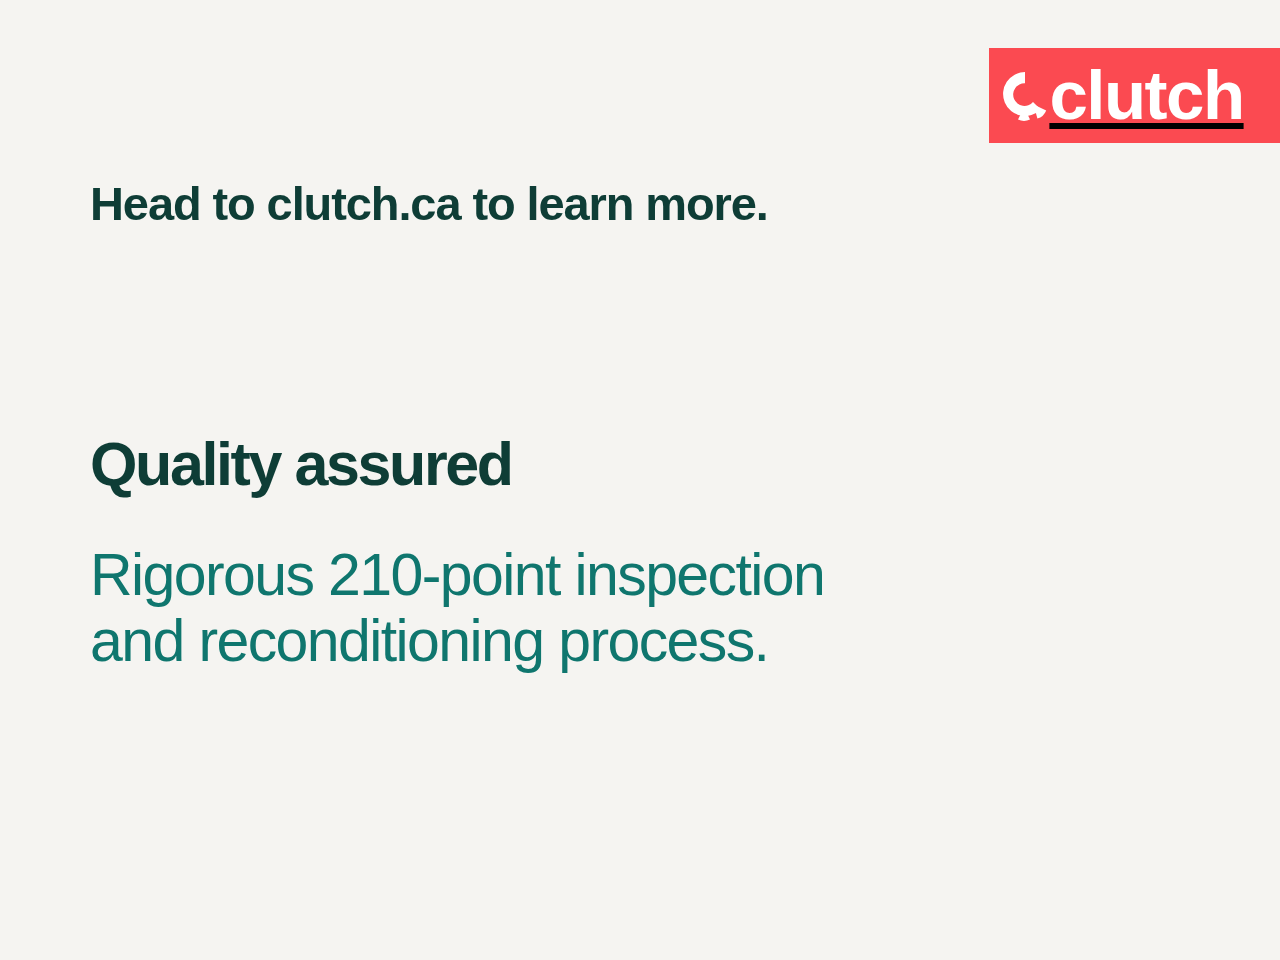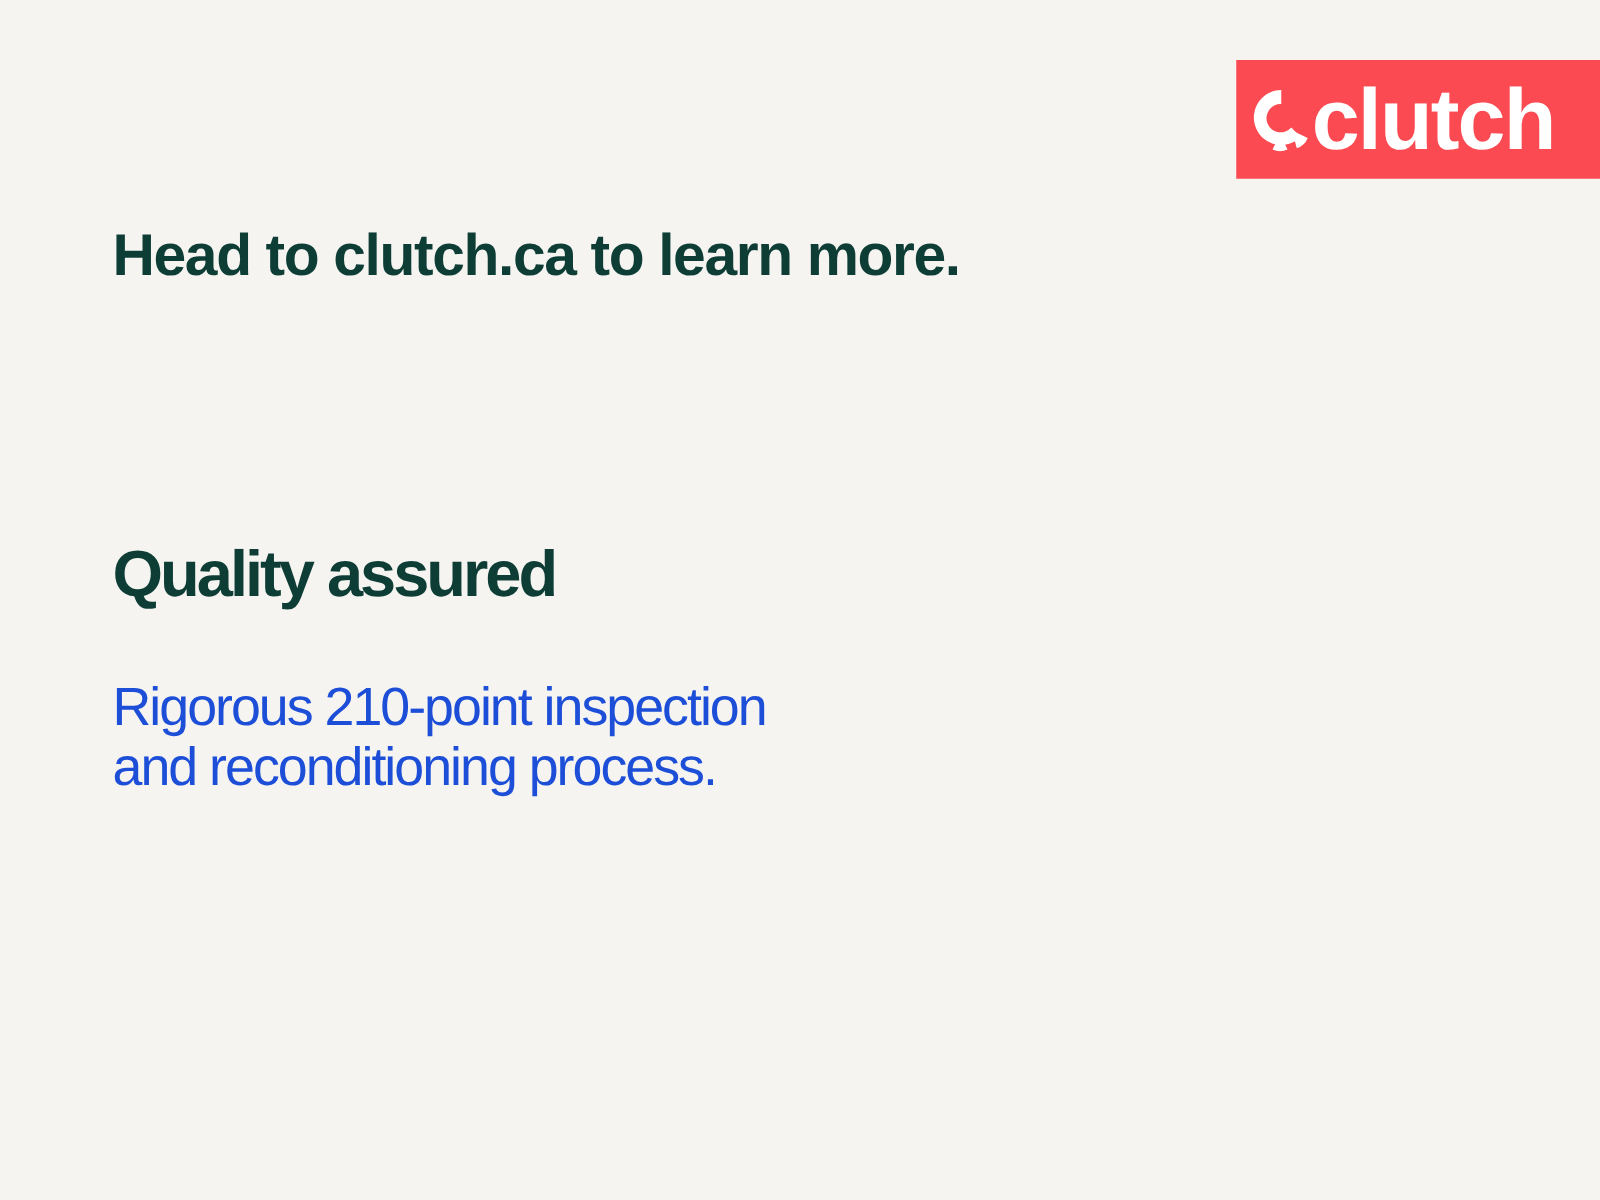--- a/index.html
+++ b/index.html
@@ -29,20 +29,21 @@
     top: 48px;
     left: 989px;
     width: 291px;           
     height: 95px;
     background: #FB4A51;
     display: flex;
     align-items: center;
     justify-content: center;
     box-sizing: border-box;
     padding-right: 23px;
+    text-decoration: underline;
   }
 
   .logo-wordmark {
     display: flex;
     align-items: center;
     gap: 0px;
   }
 
   .logo-c-mark {
     display: block;
@@ -71,35 +72,35 @@
     color: #0E3D36;
     letter-spacing: -1.1px;
     line-height: 1.1;
     white-space: nowrap;
   }
 
   .headline {
     position: absolute;
     left: 90px;
     top: 434px;
-    font-size: 52px;
+    font-size: 61px;
     font-weight: bold;
     color: #0E3D36;
     letter-spacing: -2.4px;
     line-height: 1.0;
     white-space: nowrap;
   }
 
   .subcopy {
     position: absolute;
     left: 90px;
     top: 542px;
-    font-size: 43px;
+    font-size: 59px;
     font-weight: normal;
-    color: #1d4ed8;
+    color: #0f766e;
     letter-spacing: -1.6px;
     line-height: 1.12;
   }
 
   .subcopy-line {
     display: block;
     white-space: nowrap;
   }
 </style>
 </head>

